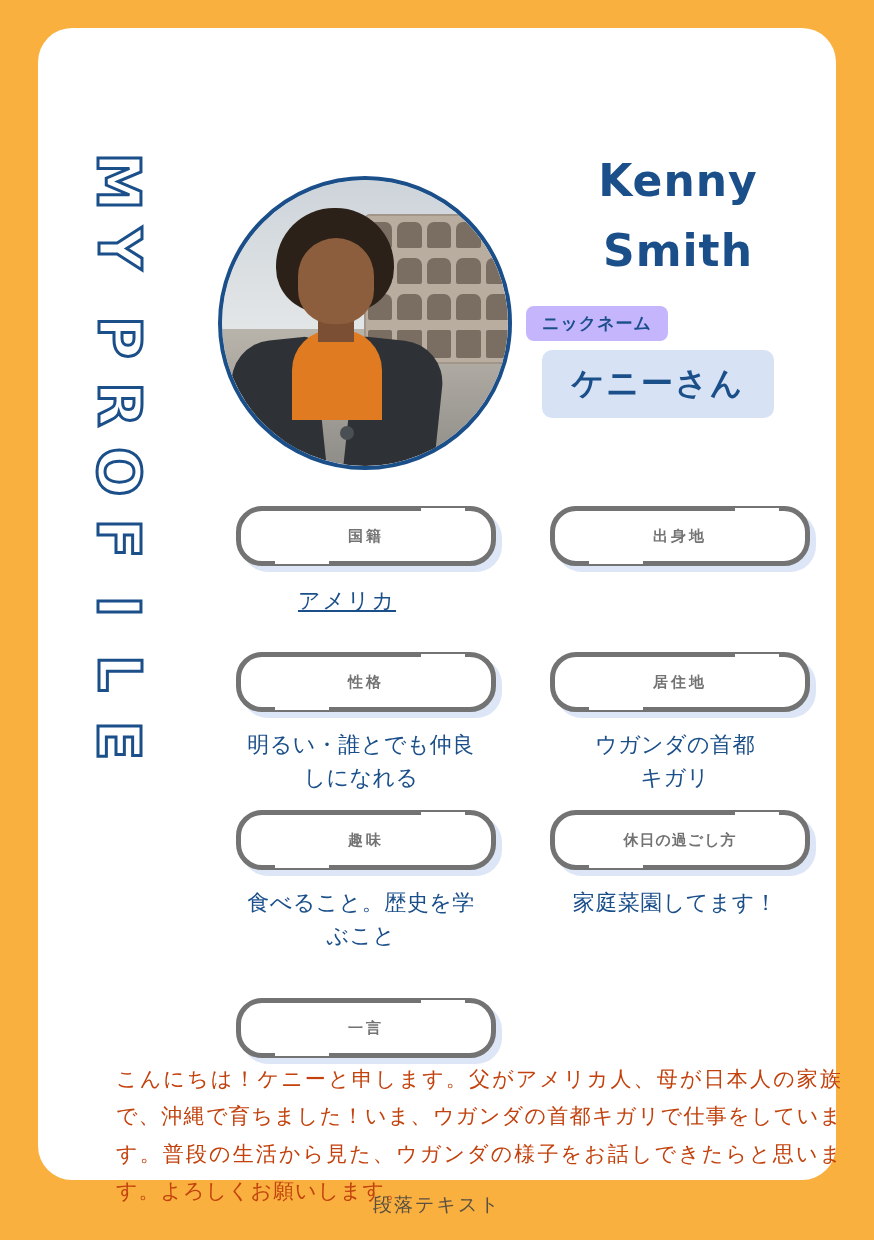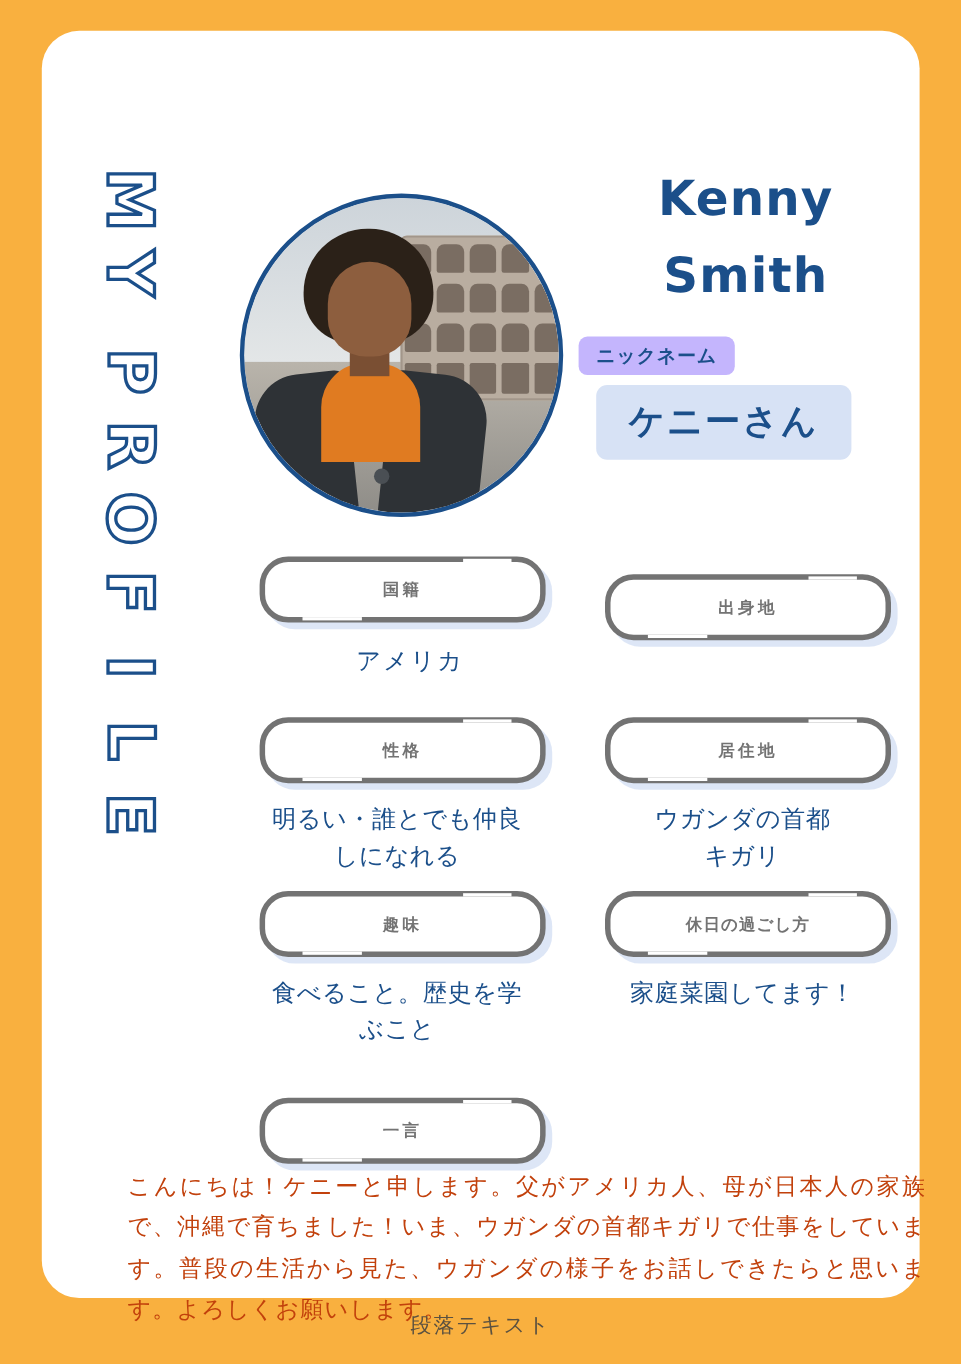--- a/index.html
+++ b/index.html
@@ -354,23 +354,23 @@
     </div>
 
     <div class="nickname-label">ニックネーム</div>
     <div class="nickname-value">ケニーさん</div>
 
     <div class="pill" style="left:198px; top:478px;">
       <span class="pill-dash-top"></span>
         <span class="pill-dash-bot"></span>
       <span>国籍</span>
     </div>
-    <div class="value" style="left:210px; top:556px;">アメリカ</div>
-
-    <div class="pill" style="left:512px; top:494px;">
+    <div class="value" style="left:184px; top:556px;text-decoration:underline;">アメリカ</div>
+
+    <div class="pill" style="left:512px; top:478px;">
       <span class="pill-dash-top"></span>
         <span class="pill-dash-bot"></span>
       <span>出身地</span>
     </div>
 
     <div class="pill" style="left:198px; top:624px;">
       <span class="pill-dash-top"></span>
         <span class="pill-dash-bot"></span>
       <span>性格</span>
     </div>

